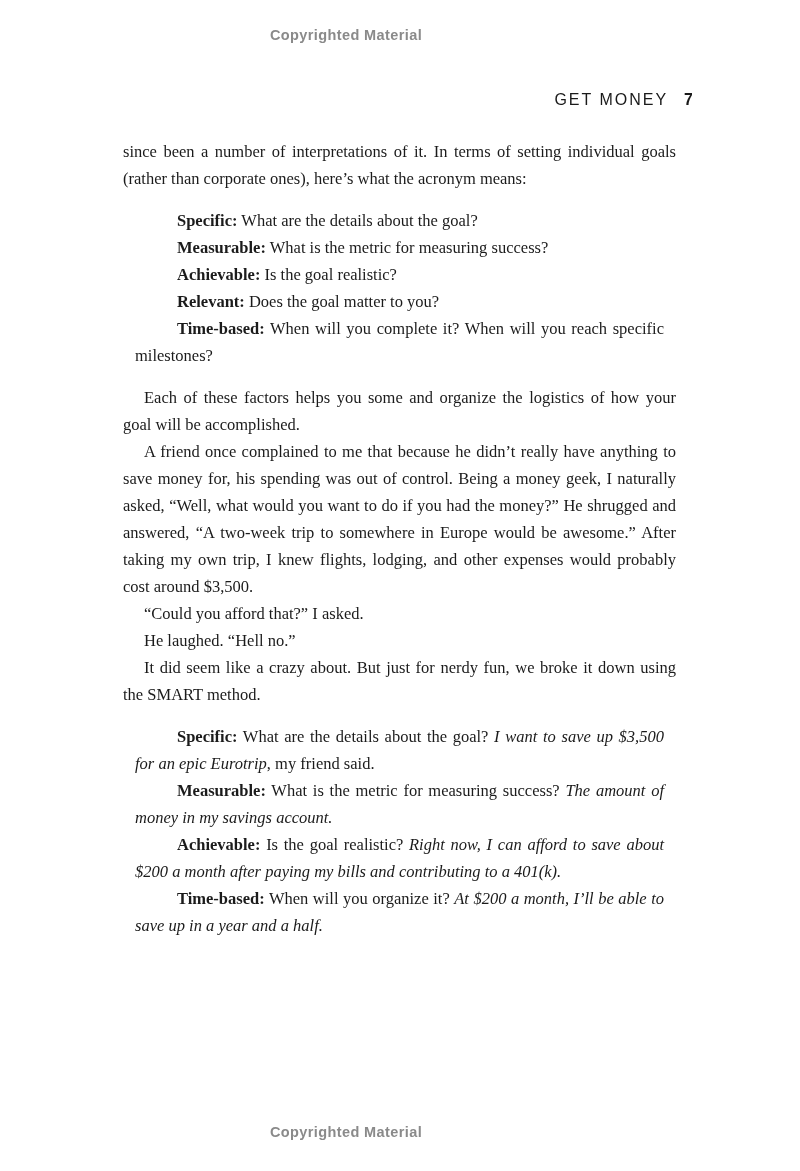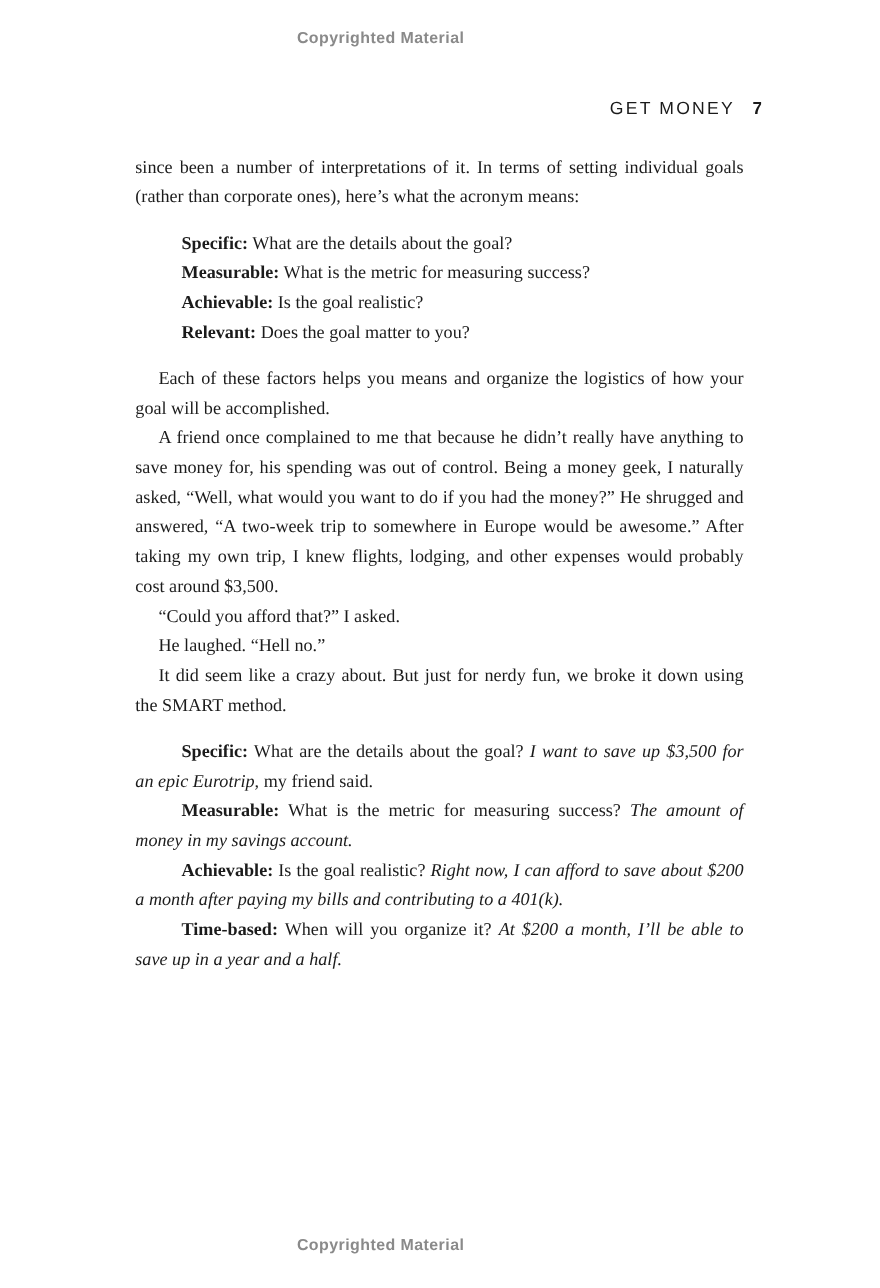--- a/index.html
+++ b/index.html
@@ -48,21 +48,21 @@
     font-family: "Liberation Serif", serif;
     font-size: 16.5px;
     line-height: 27px;
     text-align: justify;
     color: #1b1b1b;
     hyphens: manual;
     -webkit-hyphens: manual;
   }
   .body-text p { margin: 0; }
   p.indent { text-indent: 21px; }
-  .smart-block { margin: 15px 0; }
+  .smart-block { margin: 15px 12px; }
   .smart-block p { margin: 0; text-indent: 42px; }
   .term { font-weight: 700; }
   .ital { font-style: italic; }
 </style>
 </head>
 <body>
 
 <div class="page">
 
   <div class="copyright top">Copyrighted Material</div>
@@ -71,23 +71,24 @@
 
   <div class="body-text">
 
     <p>since been a number of interpretations of it. In terms of setting individ­ual goals (rather than corporate ones), here’s what the acronym means:</p>
 
     <div class="smart-block">
       <p><span class="term">Specific:</span> <span>What are the details about the goal?</span></p>
       <p><span class="term">Measurable:</span> <span>What is the metric for measuring success?</span></p>
       <p><span class="term">Achievable:</span> <span>Is the goal realistic?</span></p>
       <p><span class="term">Relevant:</span> <span>Does the goal matter to you?</span></p>
+      <p><span class="term">Time-based:</span> <span>When will you complete it? When will you reach specific milestones?</span></p>
     </div>
 
-    <p class="indent">Each of these factors helps you means and organize the logistics of how your goal will be accomplished.</p>
+    <p class="indent">Each of these factors helps you some and organize the logistics of how your goal will be accomplished.</p>
     <p class="indent">A friend once complained to me that because he didn’t really have anything to save money for, his spending was out of control. Being a money geek, I naturally asked, “Well, what would you want to do if you had the money?” He shrugged and answered, “A two-week trip to some­where in Europe would be awesome.” After taking my own trip, I knew flights, lodging, and other expenses would probably cost around $3,500.</p>
     <p class="indent">“Could you afford that?” I asked.</p>
     <p class="indent">He laughed. “Hell no.”</p>
     <p class="indent">It did seem like a crazy about. But just for nerdy fun, we broke it down using the SMART method.</p>
 
     <div class="smart-block">
       <p><span class="term">Specific:</span> <span>What are the details about the goal?</span> <span class="ital">I want to save up $3,500 for an epic Eurotrip</span><span>, my friend said.</span></p>
       <p><span class="term">Measurable:</span> <span>What is the metric for measuring success?</span> <span class="ital">The amount of money in my savings account.</span><span></span></p>
       <p><span class="term">Achievable:</span> <span>Is the goal realistic?</span> <span class="ital">Right now, I can afford to save about $200 a month after paying my bills and contributing to a 401(k).</span><span></span></p>
       <p><span class="term">Time-based:</span> <span>When will you organize it?</span> <span class="ital">At $200 a month, I’ll be able to save up in a year and a half.</span><span></span></p>

